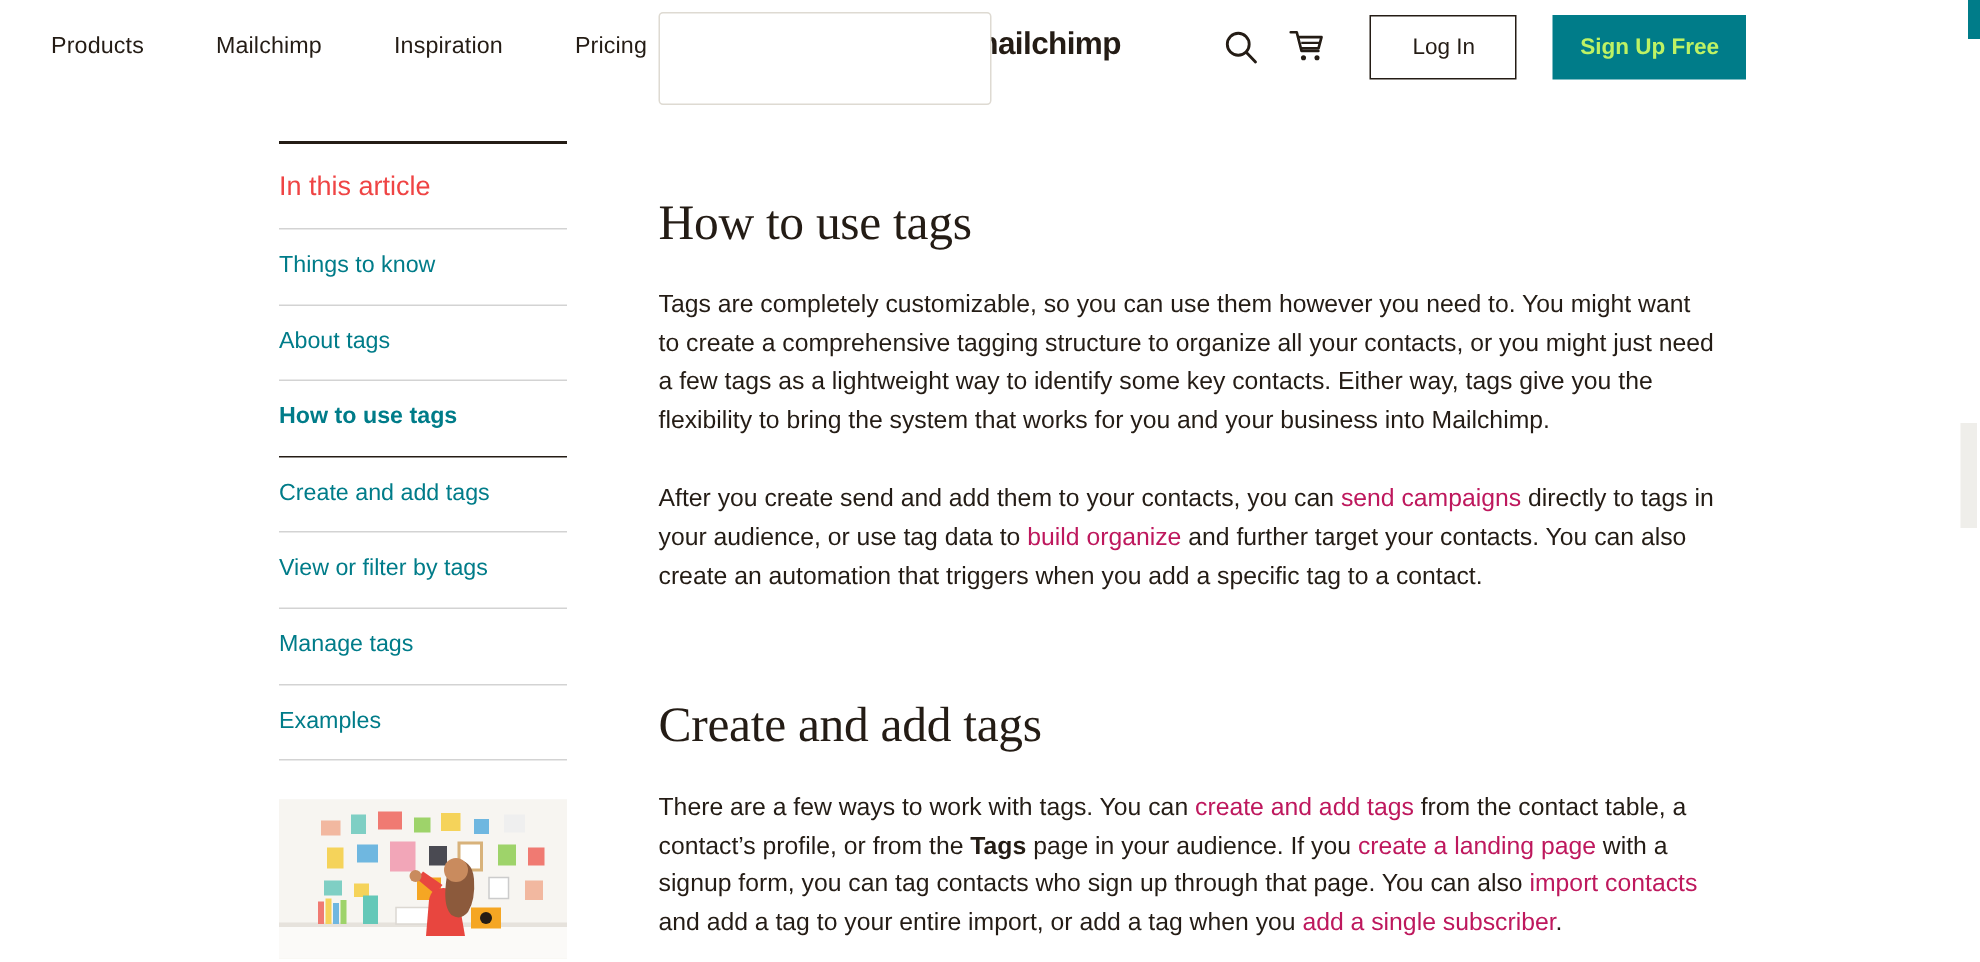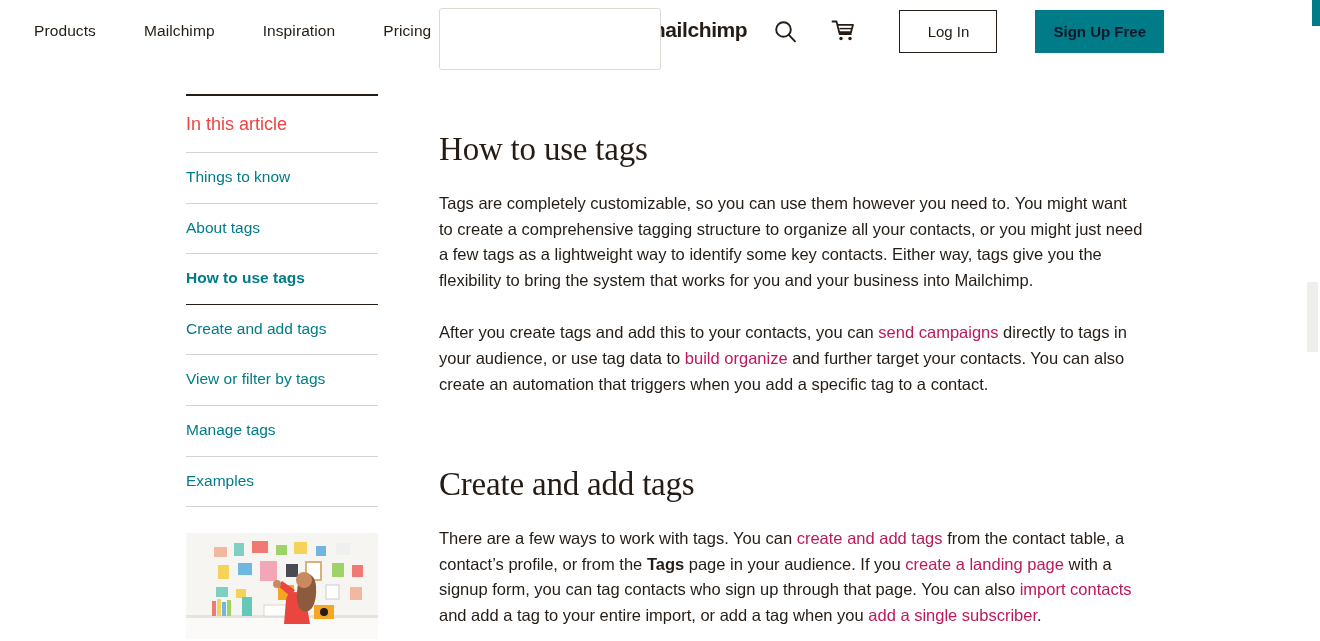--- a/index.html
+++ b/index.html
@@ -38,21 +38,21 @@
   }
   .logo-mark { width: 36px; height: 38px; display: block; }
   .logo-word {
     font-size: 21px; font-weight: bold;
     color: #241c15; letter-spacing: -0.4px;
     font-family: "Liberation Sans", sans-serif;
   }
   .header-right {
     position: absolute; right: 16px; top: 0;
     height: 62px;
-    display: flex; align-items: center; gap: 14px;
+    display: flex; align-items: center; gap: 0;
   }
   .icon-btn {
     width: 44px; height: 44px;
     display: flex; align-items: center; justify-content: center;
     cursor: pointer; background: none; border: none;
   }
   .btn-login {
     width: 98px; height: 43px;
     border: 1.5px solid #241c15;
     background: #ffffff;
@@ -60,21 +60,21 @@
     font-size: 15px;
     font-family: "Liberation Sans", sans-serif;
     display: flex; align-items: center; justify-content: center;
     margin-left: 20px;
     cursor: pointer;
   }
   .btn-signup {
     height: 43px;
     padding: 0 18px;
     background: #007c89;
-    color: #0f172a;
+    color: #bef264;
     font-size: 15px; font-weight: bold;
     font-family: "Liberation Sans", sans-serif;
     border: none;
     display: flex; align-items: center; justify-content: center;
     margin-left: 24px;
     cursor: pointer;
     white-space: nowrap;
   }
 
   
@@ -290,21 +290,21 @@
 <main class="content">
   <div class="cut-box"></div>
 
   <h2 class="section-title">How to use tags</h2>
 
   <p class="body-text">
     <span>Tags are completely customizable, so you can use them however you need to. You might want to create a comprehensive tagging structure to organize all your contacts, or you might just need a few tags as a lightweight way to identify some key contacts. Either way, tags give you the flexibility to bring the system that works for you and your business into Mailchimp.</span>
   </p>
 
   <p class="body-text tight">
-    <span>After you create tags and add this to your contacts, you can </span><a class="inline-link">send campaigns</a><span> directly to tags in your audience, or use tag data to </span><a class="inline-link">build organize</a><span> and further target your contacts. You can also create an automation that triggers when you add a specific tag to a contact.</span>
+    <span>After you create send and add them to your contacts, you can </span><a class="inline-link">send campaigns</a><span> directly to tags in your audience, or use tag data to </span><a class="inline-link">build organize</a><span> and further target your contacts. You can also create an automation that triggers when you add a specific tag to a contact.</span>
   </p>
 
   <h2 class="section-title">Create and add tags</h2>
 
   <p class="body-text">
     <span>There are a few ways to work with tags. You can </span><a class="inline-link">create and add tags</a><span> from the contact table, a contact’s profile, or from the </span><span class="bold-inline">Tags</span><span> page in your audience. If you </span><a class="inline-link">create a landing page</a><span> with a signup form, you can tag contacts who sign up through that page. You can also </span><a class="inline-link">import contacts</a><span> and add a tag to your entire import, or add a tag when you </span><a class="inline-link">add a single subscriber</a><span>.</span>
   </p>
 </main>
 
 <div class="scrollbar-track">

